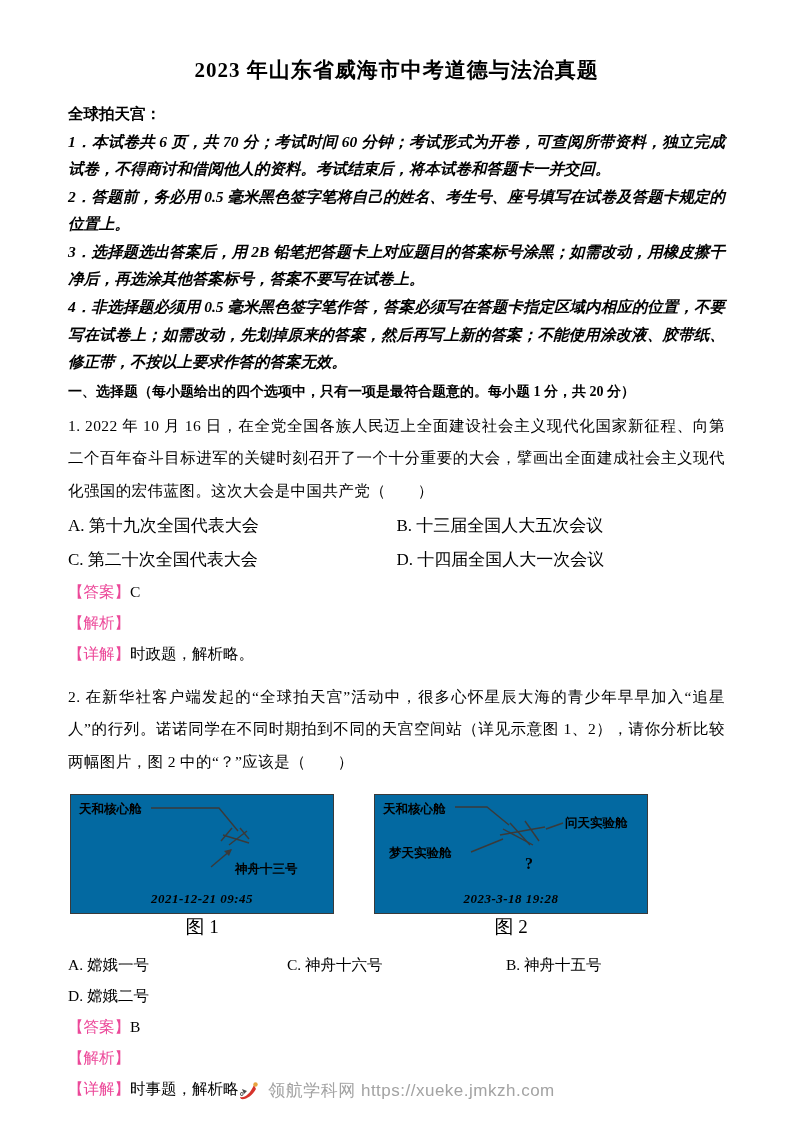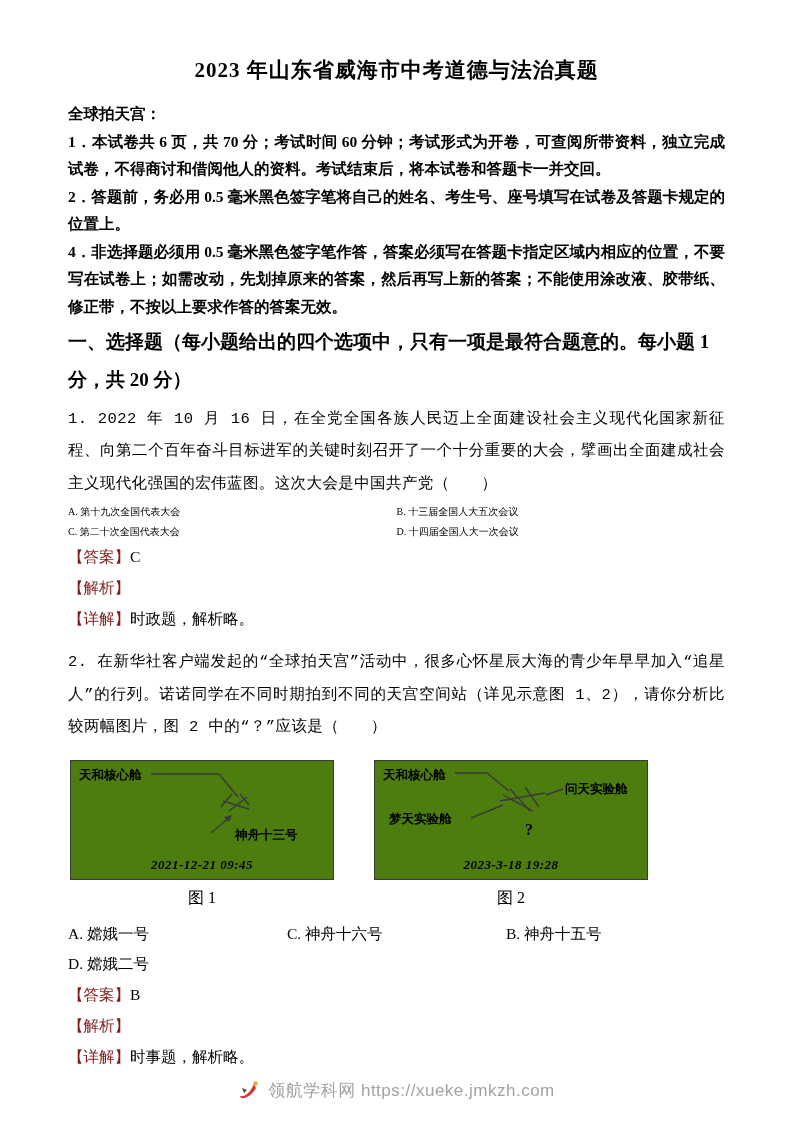--- a/index.html
+++ b/index.html
@@ -14,46 +14,46 @@
   }
   .content { padding: 56px 68px 0 68px; }
   .title {
     margin: 0 0 16px 0;
     text-align: center;
     font-size: 21px;
     font-weight: bold;
     letter-spacing: 1px;
   }
   .b { font-weight: bold; }
-  .blue { color: #7f1d1d; }
+  .blue { color: #ec4899; }
   p.para {
     margin: 0;
     font-size: 15.5px;
     line-height: 1.78;
     text-align: justify;
+    font-style: italic;
   }
   .notice-heading { font-size: 15.5px; font-weight: bold; line-height: 1.78; }
   .section-heading {
     margin: 2px 0 0 0;
-    font-size: 19px;
+    font-size: 14px;
     font-weight: bold;
     line-height: 2.0;
   }
   .stem {
     margin: 4px 0 0 0;
     font-size: 15.5px;
     line-height: 2.1;
     text-align: justify;
     letter-spacing: 0.4px;
-    font-family: Liberation Mono, monospace;
   }
   .opts-2col {
     display: grid;
     grid-template-columns: 1fr 1fr;
-    font-size: 10px;
+    font-size: 17px;
     line-height: 1.95;
     margin-top: 2px;
   }
   .opts-4col {
     display: grid;
     grid-template-columns: repeat(3, 1fr);
     font-size: 15.5px;
     line-height: 1.95;
     margin-top: 10px;
   }
@@ -67,21 +67,21 @@
   .figures {
     display: flex;
     gap: 40px;
     margin: 16px 0 0 2px;
   }
   .figure { display: flex; flex-direction: column; align-items: center; }
   .figure-box {
     position: relative;
     height: 118px;
     border: 1.5px solid #3a3a3a;
-    background: #4d7c0f;
+    background: #0369a1;
   }
   .fb1 { width: 262px; }
   .fb2 { width: 272px; }
   .figure-box svg { position: absolute; left: 0; top: 0; width: 100%; height: 100%; }
   .fig-label {
     position: absolute;
     font-size: 12.5px;
     font-weight: bold;
     white-space: nowrap;
     font-family: "Liberation Serif", serif;
@@ -94,31 +94,30 @@
     font-weight: bold;
     letter-spacing: 0.5px;
     font-style: italic;
   }
   .qmark {
     position: absolute;
     font-size: 16px;
     font-weight: bold;
   }
   .fig-caption {
-    margin-top: 8px;
-    font-size: 16px;
+    font-size: 19px;
     text-align: right;
   }
   
   .footer {
     position: absolute;
     left: 0; right: 0; bottom: 20px;
     display: flex;
     justify-content: center;
-    align-items: flex-start;
+    align-items: flex-end;
     gap: 8px;
   }
   .footer-text {
     font-size: 17px;
     color: #a3a3a3;
     letter-spacing: 0.5px;
     font-family: "Liberation Sans", sans-serif;
   }
   .logo { width: 22px; height: 22px; display: inline-block; }
 </style>
@@ -127,20 +126,21 @@
 
 <div class="page">
   <div class="content">
 
     <h1 class="title">2023 年山东省威海市中考道德与法治真题</h1>
 
     <div class="notice-heading">全球拍天宫：</div>
 
     <p class="para b">1．本试卷共 6 页，共 70 分；考试时间 60 分钟；考试形式为开卷，可查阅所带资料，独立完成试卷，不得商讨和借阅他人的资料。考试结束后，将本试卷和答题卡一并交回。</p>
     <p class="para b">2．答题前，务必用 0.5 毫米黑色签字笔将自己的姓名、考生号、座号填写在试卷及答题卡规定的位置上。</p>
+    <p class="para b">3．选择题选出答案后，用 2B 铅笔把答题卡上对应题目的答案标号涂黑；如需改动，用橡皮擦干净后，再选涂其他答案标号，答案不要写在试卷上。</p>
     <p class="para b">4．非选择题必须用 0.5 毫米黑色签字笔作答，答案必须写在答题卡指定区域内相应的位置，不要写在试卷上；如需改动，先划掉原来的答案，然后再写上新的答案；不能使用涂改液、胶带纸、修正带，不按以上要求作答的答案无效。</p>
 
     <p class="section-heading">一、选择题（每小题给出的四个选项中，只有一项是最符合题意的。每小题 1 分，共 20 分）</p>
 
     <p class="stem">1. 2022 年 10 月 16 日，在全党全国各族人民迈上全面建设社会主义现代化国家新征程、向第二个百年奋斗目标进军的关键时刻召开了一个十分重要的大会，擘画出全面建成社会主义现代化强国的宏伟蓝图。这次大会是中国共产党（　　）</p>
 
     <div class="opts-2col">
       <span>A. 第十九次全国代表大会</span>
       <span>B. 十三届全国人大五次会议</span>
       <span>C. 第二十次全国代表大会</span>

